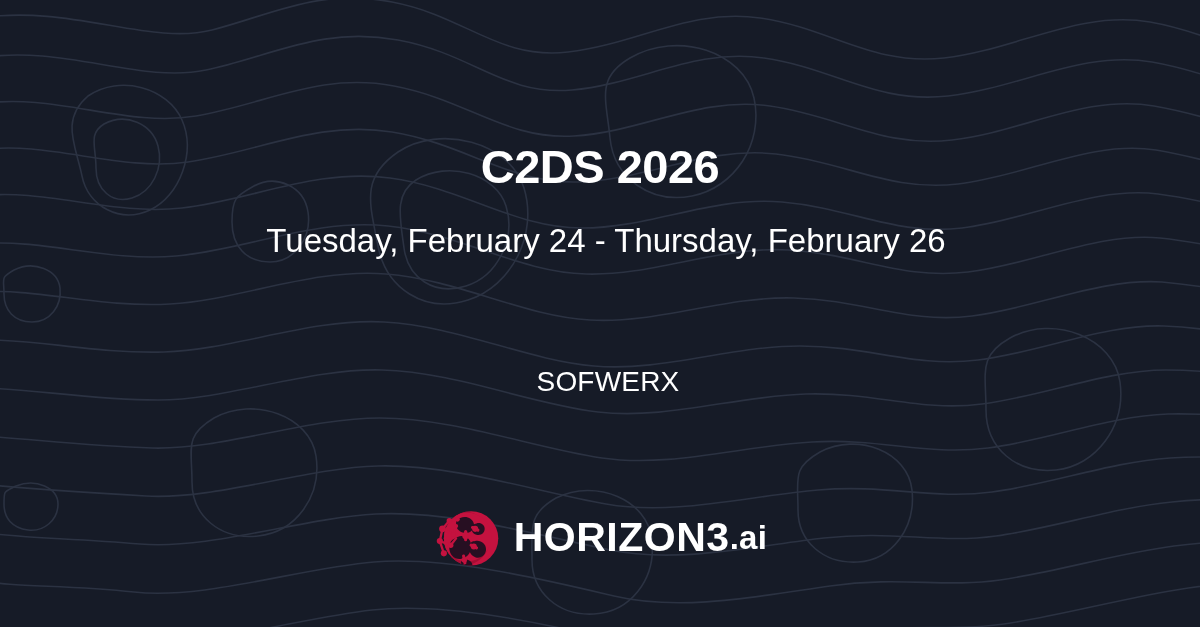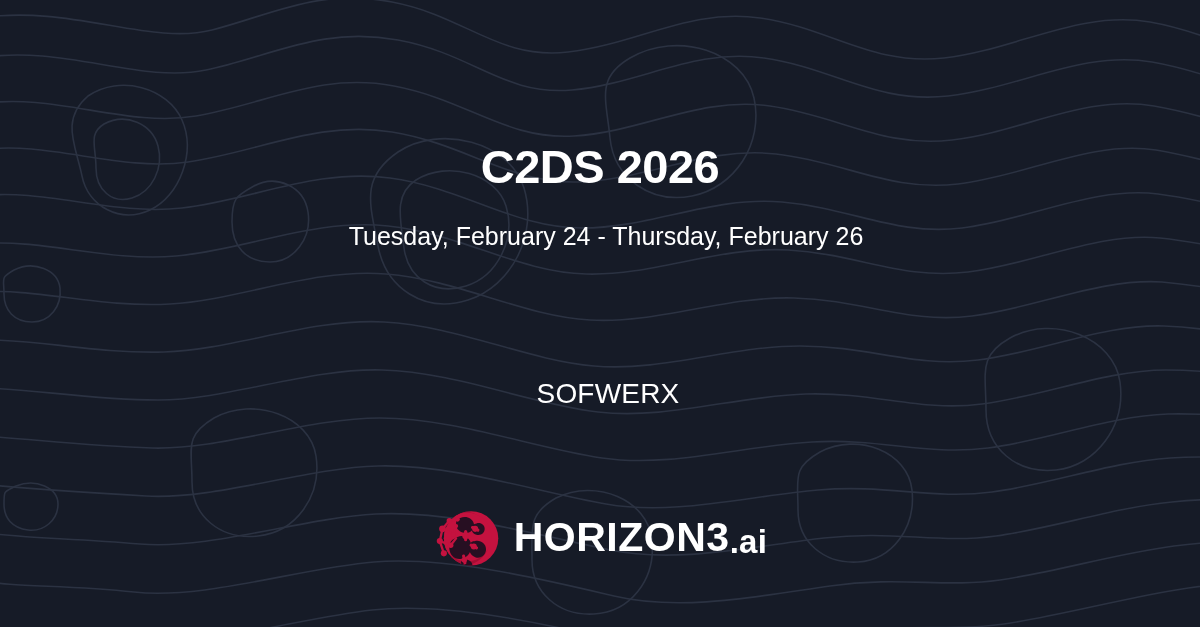--- a/index.html
+++ b/index.html
@@ -64,32 +64,31 @@
     letter-spacing: -0.5px;
     color: #ffffff;
     line-height: 1.08;
   }
 
   #event-dates {
     position: absolute;
     top: 222px;
     left: 12px;
     right: 0;
-    font-size: 25px;
+    font-size: 33px;
     font-weight: normal;
     color: #ffffff;
     line-height: 1.15;
   }
 
   #venue-block {
     position: absolute;
     top: 362px;
     left: 16px;
     right: 0;
-    margin-top: 12px;
   }
   .venue-line {
     font-size: 28px;
     font-weight: normal;
     color: #ffffff;
     line-height: 1.42;
     letter-spacing: 0.2px;
   }
 
   
@@ -104,21 +103,21 @@
     gap: 13px;
   }
   #logo-mark {
     width: 68px;
     height: 68px;
     flex: 0 0 auto;
     display: block;
   }
   #logo-wordmark {
     display: flex;
-    align-items: flex-end;
+    align-items: center;
     color: #ffffff;
   }
   #wordmark-main {
     font-size: 41px;
     font-weight: bold;
     letter-spacing: 0.5px;
     color: #ffffff;
     line-height: 1;
   }
   #wordmark-suffix {

